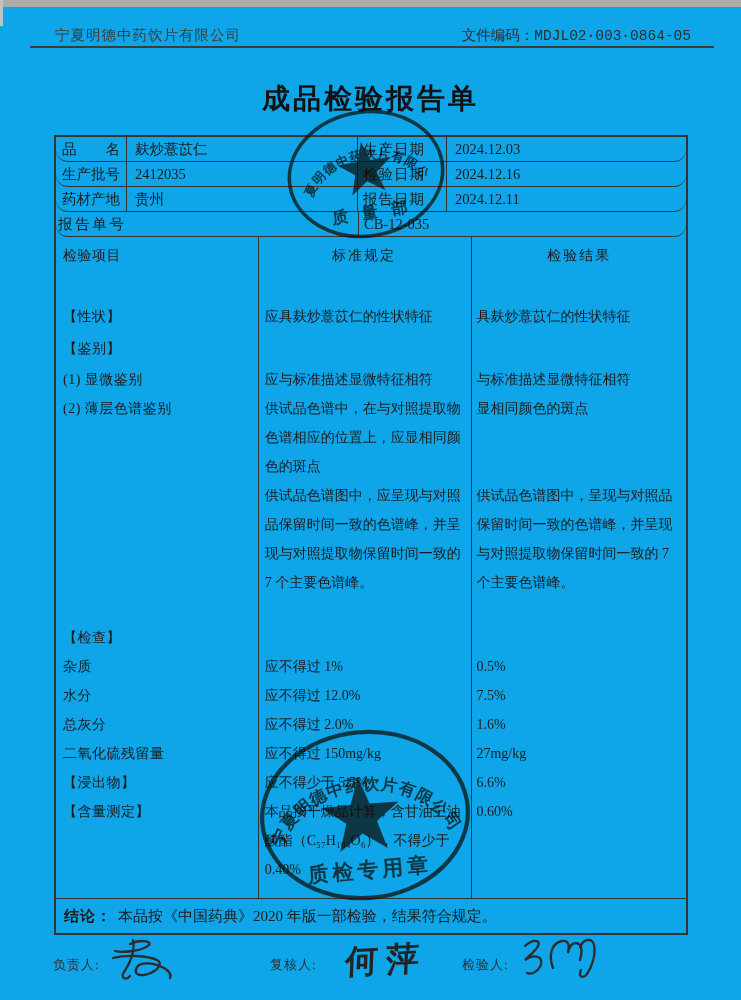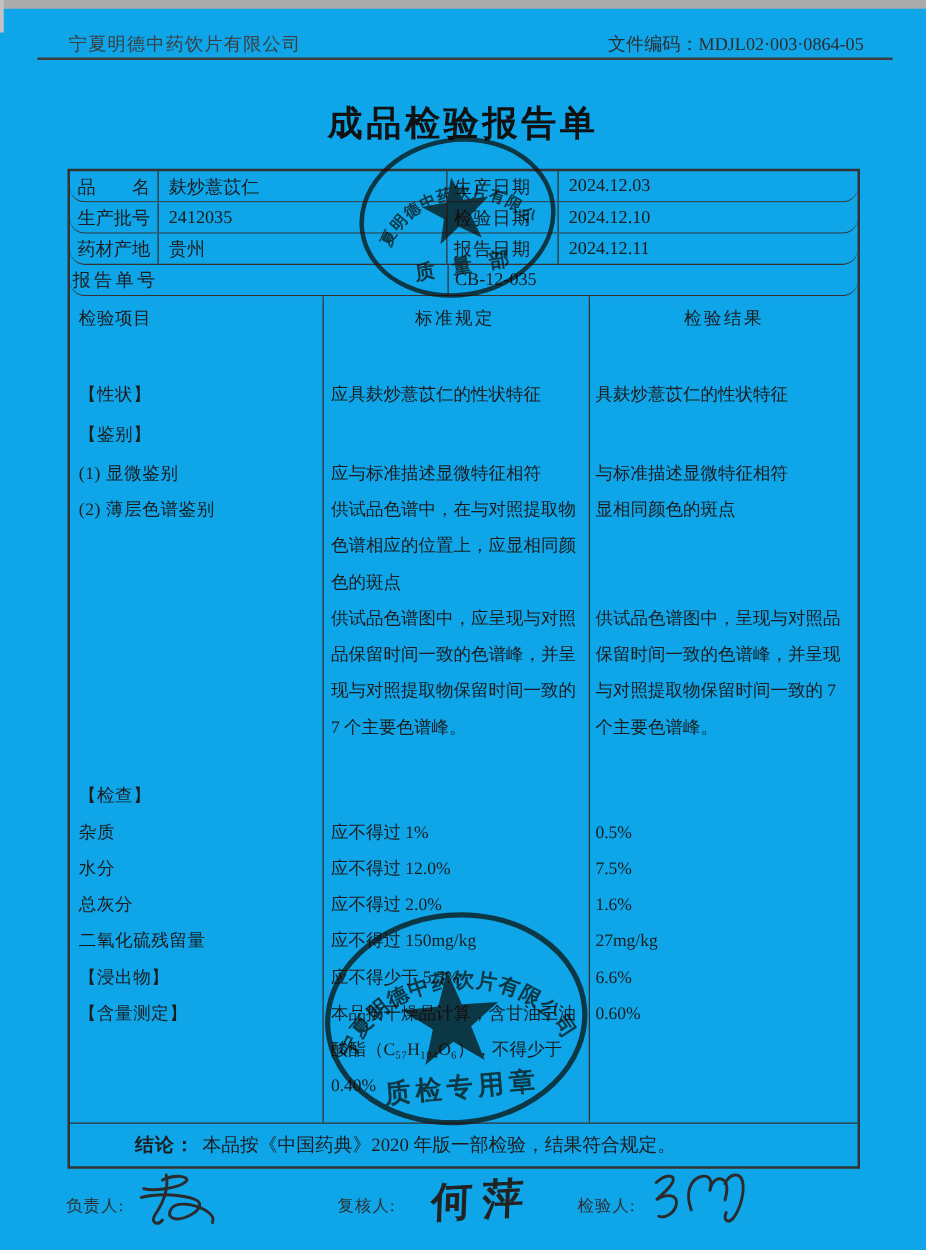--- a/index.html
+++ b/index.html
@@ -6,21 +6,21 @@
   html,body { background:#e8e8e8; }
   .page {
     position:relative; width:741px; height:1000px; background:#0ea5e9;
     font-family:"Liberation Serif","DejaVu Serif",serif; color:#1c1c1c;
     overflow:hidden; margin:0 auto;
   }
   .scan-edge-top { position:absolute; top:0; left:0; right:0; height:7px; background:#ababab; }
   .scan-edge-left { position:absolute; top:0; left:0; width:3px; height:26px; background:#c2c2c2; }
 
   .hdr-company { position:absolute; left:55px; top:26px; font-size:14.5px; letter-spacing:1px; color:#3d3d3d; }
-  .hdr-code { position:absolute; right:50px; top:26px; font-size:14.5px; color:#2e2e2e; }
+  .hdr-code { position:absolute; right:50px; top:26px; font-size:14.5px; color:#2e2e2e;font-family:Liberation Mono, monospace; }
   .hdr-rule { position:absolute; left:30px; right:27px; top:46px; height:2px; background:#3c3c3c; }
 
   .doc-title { position:absolute; left:0; right:0; top:80px; text-align:center;
     font-size:28px; font-weight:bold; letter-spacing:3px; color:#111; }
 
   .report-table { position:absolute; left:54px; top:135px; width:634px; border:2px solid #333; background:transparent; }
 
   
   .i-row { display:flex; height:25px; border-bottom:1px solid #333; font-size:14.5px; align-items:center;border-radius:12px; }
   .i-label { width:71px; padding:0 6px; border-right:1px solid #333; height:100%; display:flex; align-items:center; }
@@ -42,21 +42,21 @@
   .mc3 { width:219px; padding-left:8px; padding-right:4px; }
   .m-head { height:34px; align-items:center; line-height:34px; padding-top:4px; }
   .m-head .mc2, .m-head .mc3 { text-align:center; letter-spacing:2px; }
   .sp30 { height:30px; } .sp26 { height:26px; }
   .h32 { min-height:32px; line-height:32px; }
   .h29 { min-height:29px; }
   .fill { flex:1; }
 
   
   .c-row { height:34px; display:flex; align-items:center; padding-left:8px; font-size:15px; }
-  .c-row b { letter-spacing:1px; margin-right:6px;margin-left:44px; }
+  .c-row b { letter-spacing:1px; margin-right:6px; }
 
   
   .sig-label { position:absolute; font-size:13px; color:#2e2e2e; letter-spacing:1px; }
   .sig-svg { position:absolute; }
   .sig-name { position:absolute; font-size:33px; color:#222; font-weight:600; letter-spacing:8px;
     transform:rotate(-3deg) skewX(-5deg); }
 
   
   .seal { position:absolute; mix-blend-mode:multiply; opacity:0.85; pointer-events:none; }
 </style>
@@ -82,21 +82,21 @@
       <div class="i-value">麸炒薏苡仁</div>
       <div class="i-dlabel">生产日期</div>
       <div class="i-dvalue">2024.12.03</div>
     </div>
     <div class="i-row">
       <div class="i-label">
           <span>生产批号</span>
         </div>
       <div class="i-value">2412035</div>
       <div class="i-dlabel">检验日期</div>
-      <div class="i-dvalue">2024.12.10</div>
+      <div class="i-dvalue">2024.12.16</div>
     </div>
     <div class="i-row">
       <div class="i-label">
           <span>药材产地</span>
         </div>
       <div class="i-value">贵州</div>
       <div class="i-dlabel">报告日期</div>
       <div class="i-dvalue">2024.12.11</div>
     </div>
     <div class="i-row">

